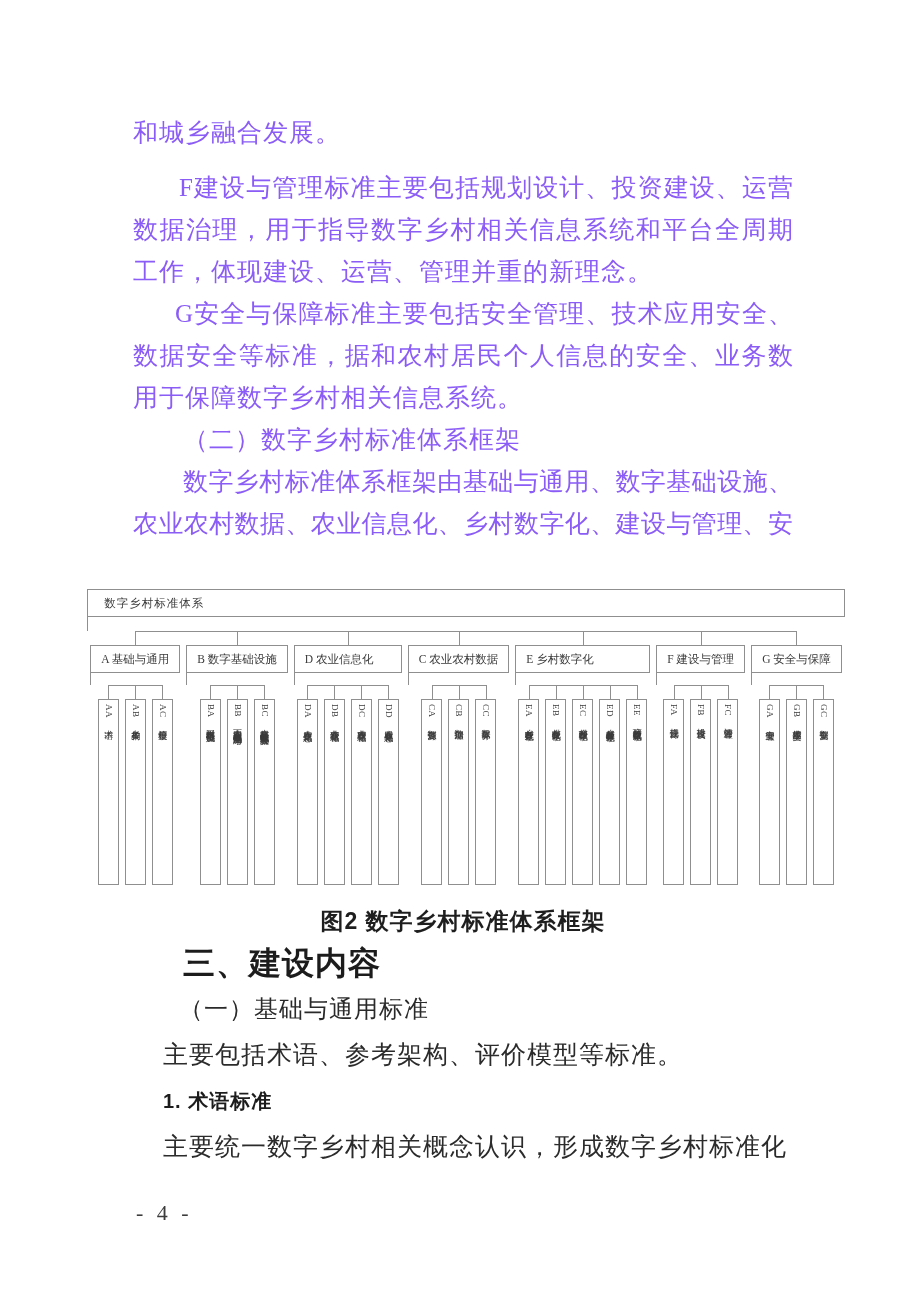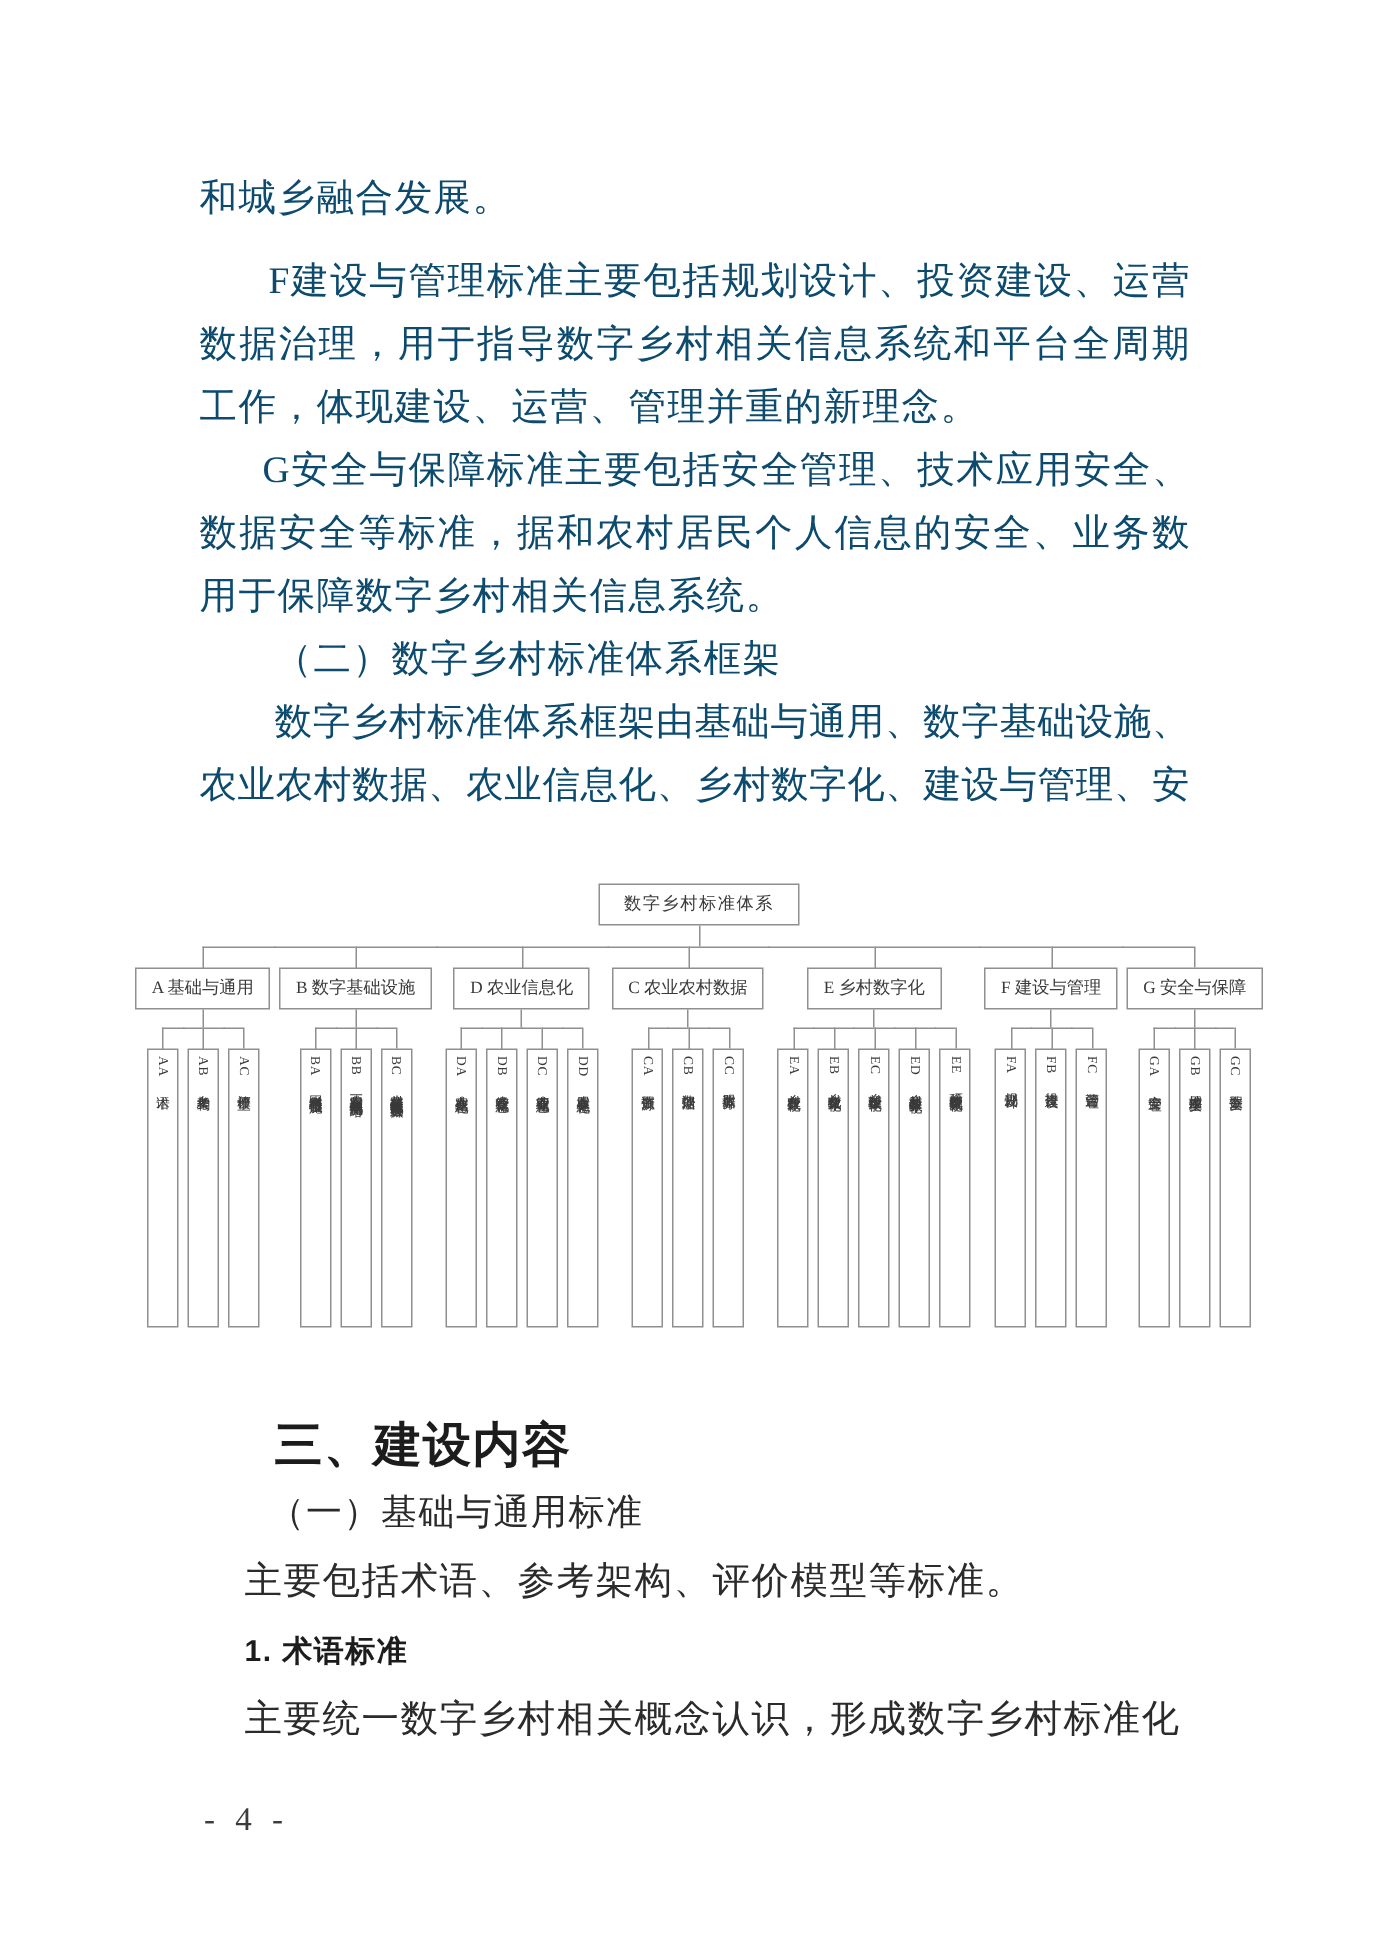--- a/index.html
+++ b/index.html
@@ -6,34 +6,34 @@
   .page {
     position:relative; width:915px; height:1295px; background:#ffffff;
     font-family:"Liberation Serif","DejaVu Serif",serif;
     color:#2b2b2b; overflow:hidden;
   }
 
   
   .textflow { position:absolute; left:133px; top:112px; width:660px; }
   .line {
     height:42px; line-height:42px; font-size:25px; letter-spacing:1px;
-    white-space:nowrap; color:#0c4a6e;
+    white-space:nowrap; color:#8b5cf6;
   }
   .line.fill { white-space:normal; text-align:justify; text-align-last:justify; letter-spacing:0; }
   .gap-before { margin-top:13px; }
   .ind-50 { padding-left:50px; }
   .ind-46 { padding-left:46px; }
   .ind-42 { padding-left:42px; }
   .ind-30 { padding-left:30px; }
 
   
   .diagram { position:absolute; left:136px; top:589px; width:660px; height:312px; }
   .tree, .tree ul { display:flex; justify-content:center; align-items:flex-start;
     margin:0; padding:0; list-style:none; }
-  .tree li { display:flex; flex-direction:column; align-items:center;
+  .tree li { display:flex; flex-direction:column; 
     position:relative; padding:14px 3px 0 3px; }
   .tree li::before { content:''; position:absolute; top:0; right:50%; width:50%;
     height:14px; border-top:1px solid #8f8f8f; }
   .tree li::after  { content:''; position:absolute; top:0; left:50%;  width:50%;
     height:14px; border-top:1px solid #8f8f8f; border-left:1px solid #8f8f8f; }
   .tree li:first-child::before { border-top:none; }
   .tree li:last-child::after   { border-top:none; }
   .tree li:only-child::before, .tree li:only-child::after { display:none; }
   .tree > li { padding-top:0; }
   .nodebox {
@@ -224,20 +224,21 @@
                   <div class="vbox"><span class="vcode">GC</span><span>数据安全</span></div>
                 </li>
             </ul>
           </li>
 
         </ul>
       </li>
     </ul>
   </div>
 
+  <div class="caption">图2 数字乡村标准体系框架</div>
 
   <div class="bottomflow">
     <div class="bline h-bold ind-50">三、建设内容</div>
     <div class="bline h-sub ind-46">（一）基础与通用标准</div>
     <div class="bline ind-30">主要包括术语、参考架构、评价模型等标准。</div>
     <div class="bline h-num ind-30">1. 术语标准</div>
     <div class="bline ind-30">主要统一数字乡村相关概念认识，形成数字乡村标准化</div>
   </div>
 
   <div class="pagenum">- 4 -</div>

